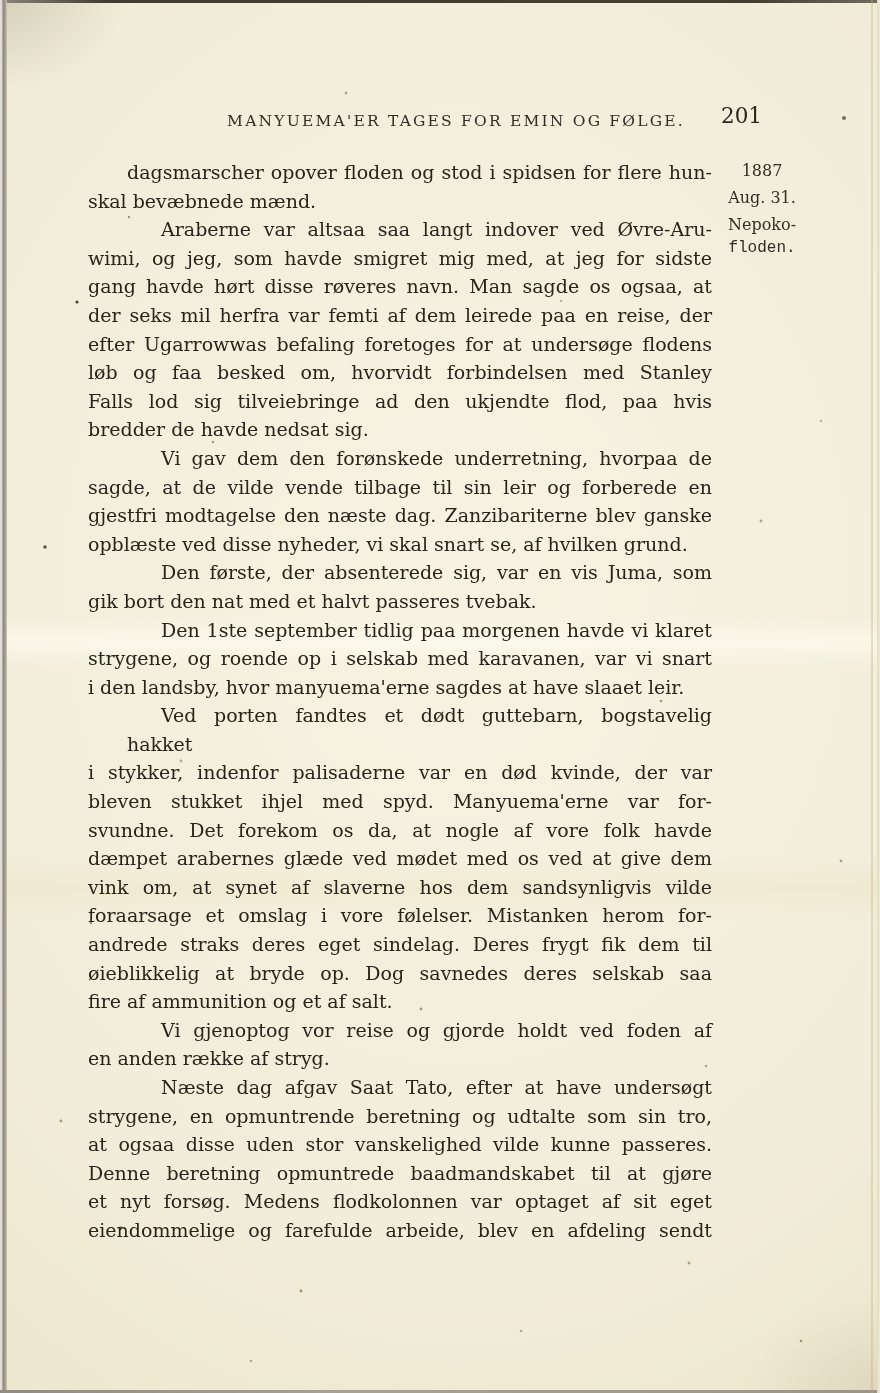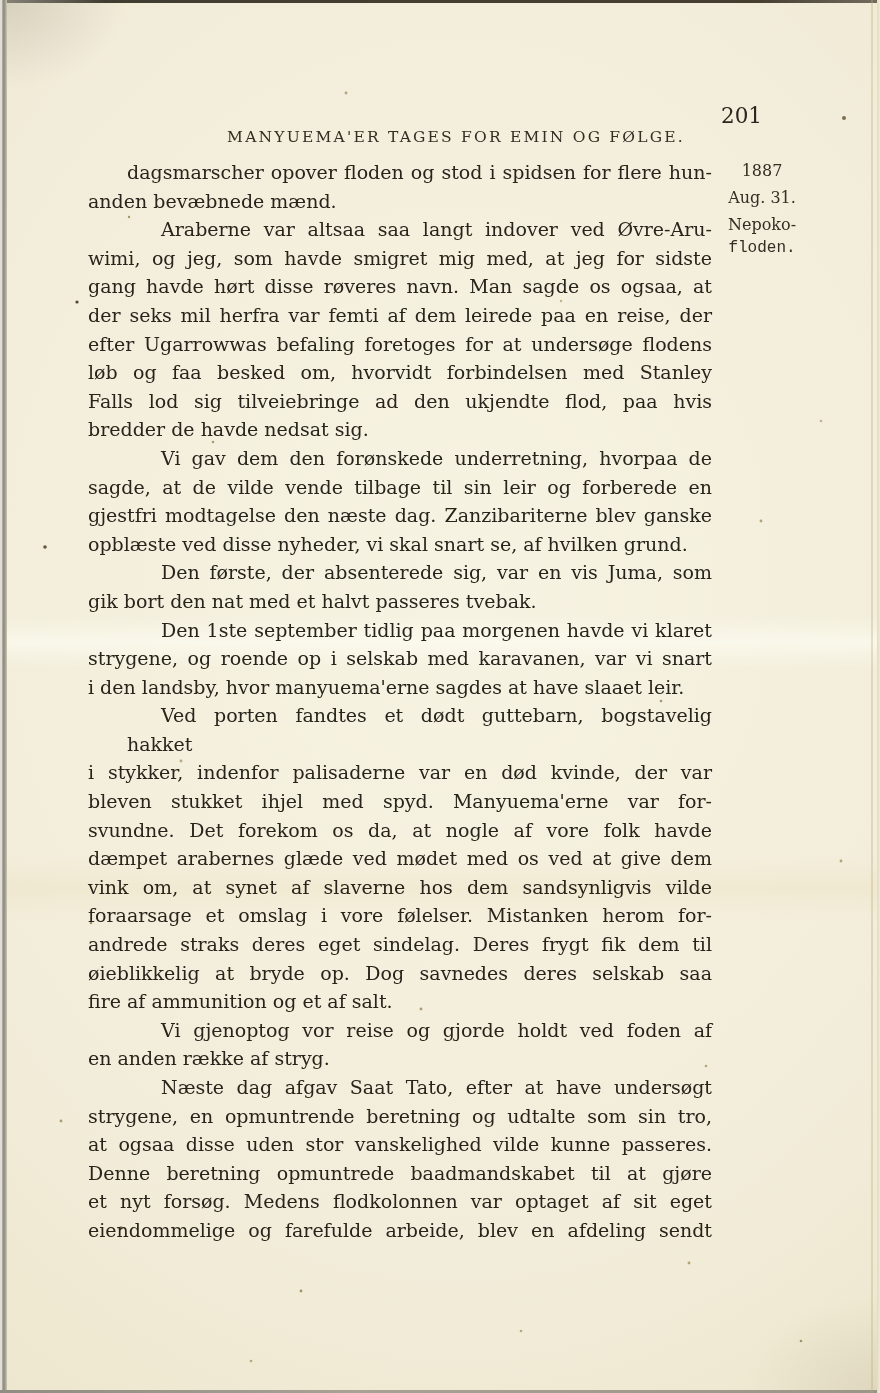--- a/index.html
+++ b/index.html
@@ -76,21 +76,21 @@
       800px 1340px 0 0.3px #a4946a,
       250px 1360px 0 0.3px #b6a77c,
       60px 1120px 0 0.4px #ab9b70,
       840px 860px 0 0.4px #b3a377,
       820px 420px 0 0.3px #c0b28a;
     pointer-events: none;
   }
 
   
   .running-title {
-    position: absolute; top: 128px; left: 88px; width: 624px;
+    position: absolute; top: 112px; left: 88px; width: 624px;
     box-sizing: border-box; padding-left: 112px;
     text-align: center;
     font-size: 15.5px; letter-spacing: 2.2px;
     color: #332d23;
     white-space: nowrap;
   }
   .page-number {
     position: absolute; top: 103px; left: 721px;
     font-size: 21.5px; color: #2b261d;
   }
@@ -139,21 +139,21 @@
   <div class="margin-notes">
       <div class="margin-note-line">1887</div>
       <div class="margin-note-line">Aug. 31.</div>
       <div class="margin-note-line">Nepoko-</div>
       <div class="margin-note-line">floden.</div>
     </div>
 
   <div class="text-block">
       <div class="para continued">
         <div class="line">dagsmarscher opover floden og stod i spidsen for flere hun-</div>
-        <div class="line">anden bevæbnede mænd.</div>
+        <div class="line">skal bevæbnede mænd.</div>
       </div>
       <div class="para">
         <div class="line">Araberne var altsaa saa langt indover ved Øvre-Aru-</div>
         <div class="line">wimi, og jeg, som havde smigret mig med, at jeg for sidste</div>
         <div class="line">gang havde hørt disse røveres navn. Man sagde os ogsaa, at</div>
         <div class="line">der seks mil herfra var femti af dem leirede paa en reise, der</div>
         <div class="line">efter Ugarrowwas befaling foretoges for at undersøge flodens</div>
         <div class="line">løb og faa besked om, hvorvidt forbindelsen med Stanley</div>
         <div class="line">Falls lod sig tilveiebringe ad den ukjendte flod, paa hvis</div>
         <div class="line">bredder de havde nedsat sig.</div>

